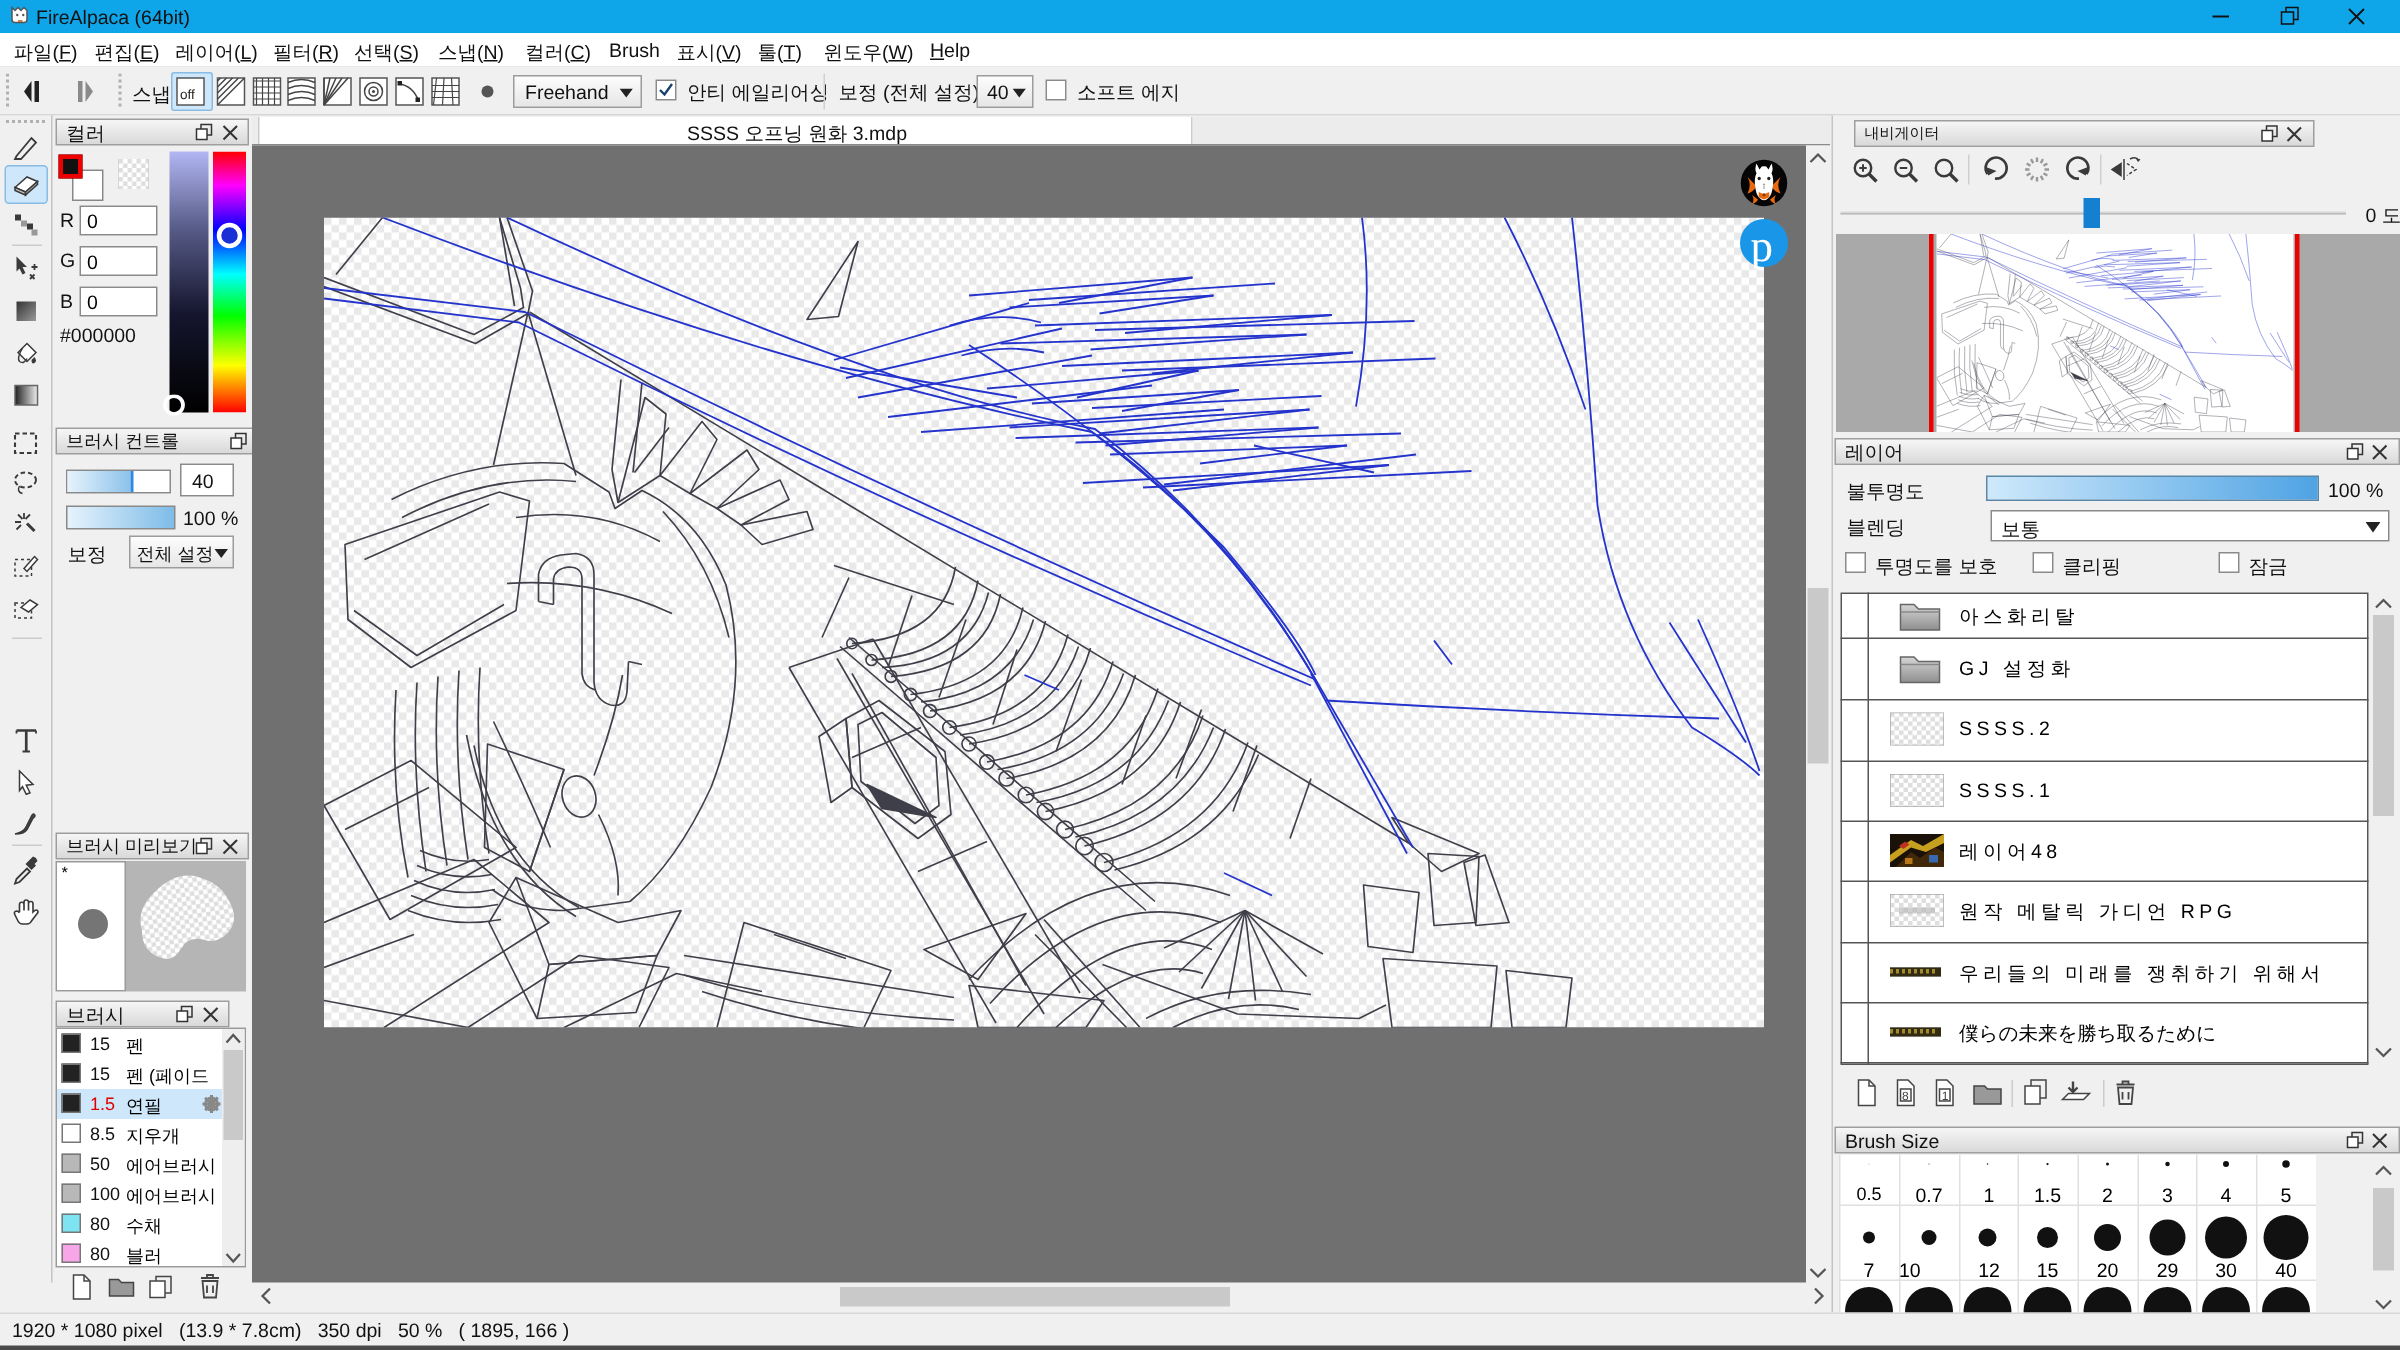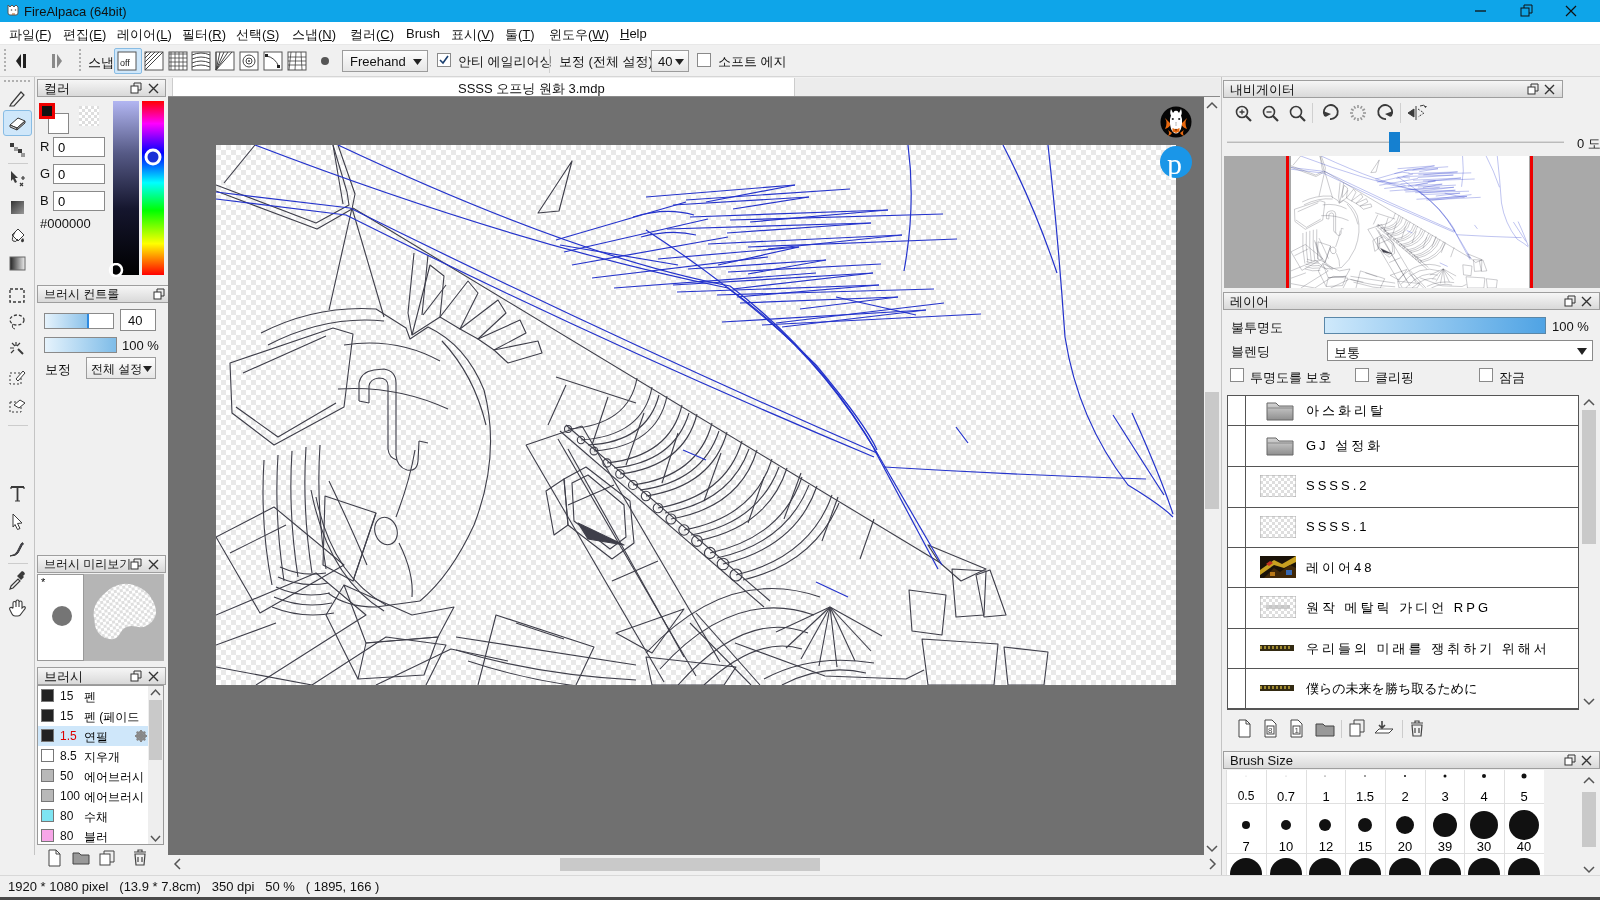--- a/index.html
+++ b/index.html
@@ -539,21 +539,21 @@
 <div class="abs" style="left:1px;top:497px;width:47px;height:87px;background:#fff;border:1px solid #999">
       <span style="font-size:11px;position:absolute;left:3px;top:1px">*</span>
       <svg class="abs" style="left:13px;top:30px" width="22" height="22">
         <circle cx="11" cy="11" r="10" fill="#757575"></circle>
       </svg>
     </div>
 <div class="abs" style="left:48px;top:497px;width:80px;height:87px;background:#b5b5b5"></div>
 <svg width="80" height="87" style="position:absolute;left:48px;top:497px">
       <path d="M10,42 Q8,28 22,18 Q38,6 52,12 Q66,18 70,30 Q76,44 66,52 Q58,58 50,54 Q40,50 34,58 Q28,66 20,62 Q8,56 10,42 Z" fill="url(#chks)" transform="rotate(-8 40 40)"></path>
     </svg>
-<div class="hdr" style="left:1px;top:590px;width:129px;font-size:13px">브러시<svg class="hico" style="right:22px" width="13" height="13">
+<div class="hdr" style="left:1px;top:590px;width:116px;font-size:13px">브러시<svg class="hico" style="right:22px" width="13" height="13">
         <rect x="1" y="4" width="7" height="7" fill="#fff" stroke="#333"></rect>
         <path d="M4,4 V1 H11 V8 H8" fill="none" stroke="#333"></path>
       </svg><svg class="hico" style="right:5px" width="13" height="13">
         <path d="M2,2 L11,11 M11,2 L2,11" stroke="#333" stroke-width="1.4"></path>
       </svg></div>
 <div class="abs" style="left:1px;top:608px;width:127px;height:160px;background:#fff;border:1px solid #999"></div>
 <div class="abs" style="left:5px;top:612px;width:13px;height:13px;background:#222;border:1px solid #777"></div>
 <span class="abs" style="left:24px;top:612px;font-size:12px;color:#111">15</span>
 <span class="abs" style="left:48px;top:612px;font-size:12px;white-space:nowrap;overflow:hidden;max-width:60px;display:inline-block">펜</span>
 <div class="abs" style="left:5px;top:632px;width:13px;height:13px;background:#222;border:1px solid #777"></div>
@@ -654,21 +654,21 @@
 <div class="abs" style="left:168px;top:856px;width:1052px;height:17px;background:#f0f0f0">
 <svg width="12" height="16" style="position:absolute;left:4px;top:0">
       <path d="M8,3 L3,8 L8,13" fill="none" stroke="#555" stroke-width="1.5"></path>
     </svg>
 <svg width="12" height="16" style="position:absolute;left:1038px;top:0">
       <path d="M4,3 L9,8 L4,13" fill="none" stroke="#555" stroke-width="1.5"></path>
     </svg>
 <div class="abs" style="left:392px;top:2px;width:260px;height:13px;background:#c9c9c9"></div>
 </div>
 <div class="abs" style="left:1221px;top:77px;width:379px;height:798px;background:#f0f0f0;border-left:1px solid #c4c4c4">
-<div class="hdr" style="left:1px;top:3px;width:340px;font-size:13px">내비게이터<svg class="hico" style="right:22px" width="13" height="13">
+<div class="hdr" style="left:14px;top:3px;width:307px;font-size:10px">내비게이터<svg class="hico" style="right:22px" width="13" height="13">
         <rect x="1" y="4" width="7" height="7" fill="#fff" stroke="#333"></rect>
         <path d="M4,4 V1 H11 V8 H8" fill="none" stroke="#333"></path>
       </svg><svg class="hico" style="right:6px" width="13" height="13">
         <path d="M2,2 L11,11 M11,2 L2,11" stroke="#333" stroke-width="1.4"></path>
       </svg></div>
 <svg width="19" height="19" style="position:absolute;left:12px;top:27px">
       <circle cx="8" cy="8" r="5.5" fill="none" stroke="#3a3a3a" stroke-width="1.6"></circle>
       <path d="M12,12 L17,17" stroke="#3a3a3a" stroke-width="2.2"></path>
       <path d="M5.5,8 h5 M8,5.5 v5" stroke="#3a3a3a" stroke-width="1.3"></path>
     </svg>
@@ -884,21 +884,21 @@
       <circle cx="18" cy="20" r="16" fill="#111"></circle>
     </svg>
 <div class="abs" style="left:44px;top:693px;width:1px;height:111px;background:#e0e0e0"></div>
 <svg width="12" height="12" style="position:absolute;left:58px;top:693px">
       <circle cx="6" cy="6" r="0.35" fill="#111"></circle>
     </svg>
 <div class="abs" style="left:44px;top:712px;width:40px;text-align:center;font-size:13px">0.7</div>
 <svg width="36" height="36" style="position:absolute;left:46px;top:730px">
       <circle cx="18" cy="18" r="5.0" fill="#111"></circle>
     </svg>
-<div class="abs" style="left:44px;top:762px;width:40px;text-align:center;font-size:13px">10</div>
+<div class="abs" style="left:44px;top:762px;width:40px;font-size:13px">10</div>
 <svg width="36" height="28" style="position:absolute;left:46px;top:777px">
       <circle cx="18" cy="20" r="16" fill="#111"></circle>
     </svg>
 <div class="abs" style="left:84px;top:693px;width:1px;height:111px;background:#e0e0e0"></div>
 <svg width="12" height="12" style="position:absolute;left:97px;top:693px">
       <circle cx="6" cy="6" r="0.50" fill="#111"></circle>
     </svg>
 <div class="abs" style="left:84px;top:712px;width:40px;text-align:center;font-size:13px">1</div>
 <svg width="36" height="36" style="position:absolute;left:85px;top:730px">
       <circle cx="18" cy="18" r="6.0" fill="#111"></circle>
@@ -932,21 +932,21 @@
       <circle cx="18" cy="20" r="16" fill="#111"></circle>
     </svg>
 <div class="abs" style="left:203px;top:693px;width:1px;height:111px;background:#e0e0e0"></div>
 <svg width="12" height="12" style="position:absolute;left:217px;top:693px">
       <circle cx="6" cy="6" r="1.50" fill="#111"></circle>
     </svg>
 <div class="abs" style="left:203px;top:712px;width:40px;text-align:center;font-size:13px">3</div>
 <svg width="36" height="36" style="position:absolute;left:205px;top:730px">
       <circle cx="18" cy="18" r="12.0" fill="#111"></circle>
     </svg>
-<div class="abs" style="left:203px;top:762px;width:40px;text-align:center;font-size:13px">39</div>
+<div class="abs" style="left:203px;top:762px;width:40px;text-align:center;font-size:13px">29</div>
 <svg width="36" height="28" style="position:absolute;left:205px;top:777px">
       <circle cx="18" cy="20" r="16" fill="#111"></circle>
     </svg>
 <div class="abs" style="left:242px;top:693px;width:1px;height:111px;background:#e0e0e0"></div>
 <svg width="12" height="12" style="position:absolute;left:256px;top:693px">
       <circle cx="6" cy="6" r="2.00" fill="#111"></circle>
     </svg>
 <div class="abs" style="left:242px;top:712px;width:40px;text-align:center;font-size:13px">4</div>
 <svg width="36" height="36" style="position:absolute;left:244px;top:730px">
       <circle cx="18" cy="18" r="14.0" fill="#111"></circle>

